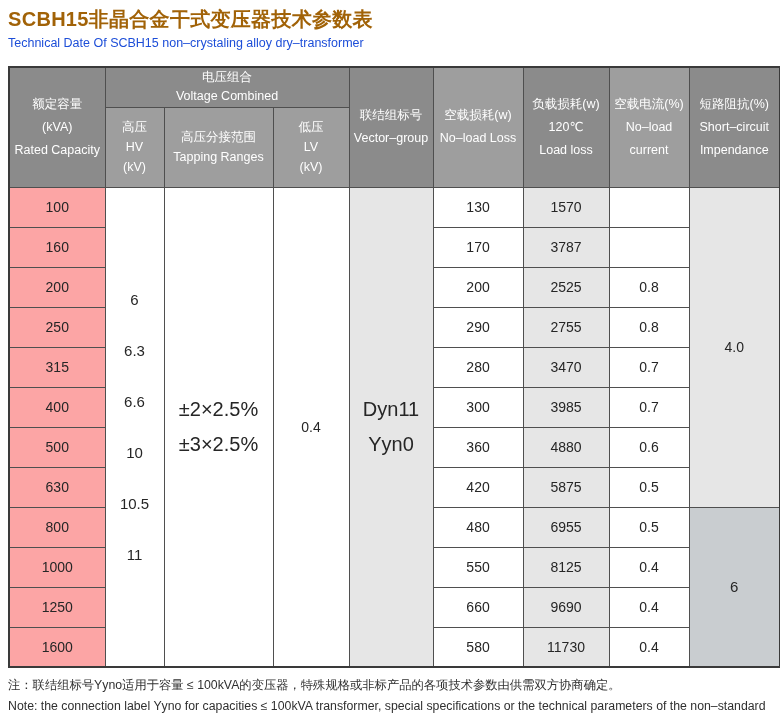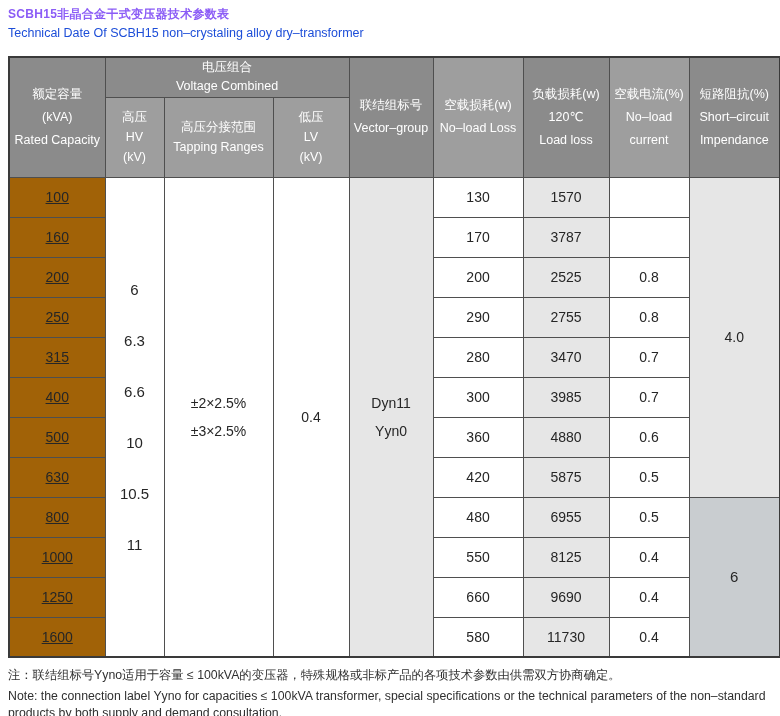--- a/index.html
+++ b/index.html
@@ -4,21 +4,21 @@
 <style>
   html,body { margin:0; padding:0; background:#ffffff; }
   body {
     width:780px; height:716px;
     font-family:"Liberation Sans","DejaVu Sans",sans-serif;
     color:#2a2a2a;
   }
   .page { padding:4px 0 0 8px; }
 
   .title-zh {
-    color:#8b5cf6; font-size:12px; font-weight:bold;
+    color:#a16207; font-size:20px; font-weight:bold;
     margin:2px 0 3px 0; letter-spacing:0.3px;
   }
   .title-en {
     color:#1d4ed8; font-size:12.5px; margin:0 0 16px 0;
   }
 
   table.spec {
     border-collapse:collapse; table-layout:fixed;
     width:771px; border:2px solid #3a3a3a;
   }
@@ -31,32 +31,32 @@
   th.dark  { background:#8b8b8b; }
   th.light { background:#9e9e9e; }
   tr.hrow1 { height:40px; }
   tr.hrow2 { height:80px; }
   thead .hl { line-height:20px; font-size:12.5px; }
   tr.hrow1 th[rowspan] .hl { line-height:23px; }
   tr.hrow1 .band .hl { line-height:19px; }
 
   tbody tr { height:40px; }
   tbody td { font-size:14px; color:#262626; }
-  td.cap       { background:#a16207;text-decoration:underline; }
+  td.cap       { background:#fca5a5; }
   td.shade     { background:#e6e6e6; }
   td.bluegray  { background:#c9cdd0; font-size:15px; }
   td.white     { background:#ffffff; }
 
   .stack {
     display:flex; flex-direction:column;
     align-items:center; justify-content:center;
     height:474px;
   }
   .stack-hv  { gap:34px; font-size:15px; }
-  .stack-two { gap:12px; font-size:14px; }
+  .stack-two { gap:12px; font-size:20px; }
 
   .notes { margin-top:9px; width:766px; color:#303030; }
   .notes p { margin:0 0 4px 0; font-size:12.3px; line-height:17px; }
 </style>
 </head>
 <body>
 
 <div class="page">
 
   <div class="title-zh">SCBH15非晶合金干式变压器技术参数表</div>

